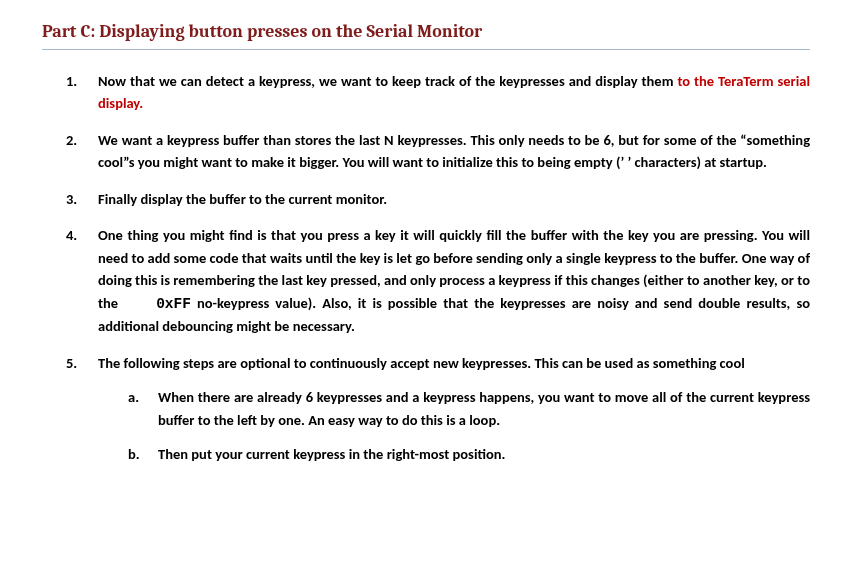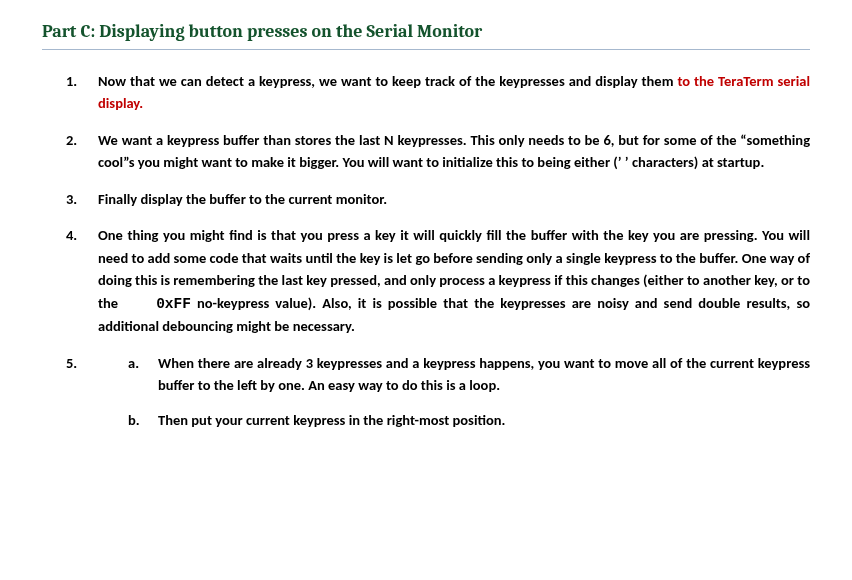--- a/index.html
+++ b/index.html
@@ -11,21 +11,21 @@
       width: 852px;
       height: 580px;
       background: #ffffff;
       font-family: Calibri, 'Segoe UI', Arial, sans-serif;
       font-size: 14.5px;
       color: #000000;
       padding: 18px 42px 20px 42px;
       line-height: 1.55;
     }
     h2.section-heading {
-      color: #14532d;
+      color: #7f1d1d;
       font-size: 18px;
       font-weight: bold;
       font-family: Cambria, Georgia, serif;
       margin-bottom: 20px;
       padding-bottom: 3px;
       border-bottom: 1px solid #a6b8ce;
     }
     ol.main-list {
       list-style: none;
       counter-reset: item;
@@ -76,31 +76,32 @@
 </head>
 <body>
 
 <h2 class="section-heading">Part C: Displaying button presses on the Serial Monitor</h2>
 
 <ol class="main-list">
   <li class="justify">
     <span>Now that we can detect a keypress, we want to keep track of the keypresses and display them </span><span class="red-text">to the TeraTerm serial display.</span>
   </li>
   <li class="justify">
-    <span>We want a keypress buffer than stores the last N keypresses. This only needs to be 6, but for some of the “something cool”s you might want to make it bigger. You will want to initialize this to being either (’ ’ characters) at startup.</span>
+    <span>We want a keypress buffer than stores the last N keypresses. This only needs to be 6, but for some of the “something cool”s you might want to make it bigger. You will want to initialize this to being empty (’ ’ characters) at startup.</span>
   </li>
   <li>
     <span>Finally display the buffer to the current monitor.</span>
   </li>
   <li class="justify">
     <span>One thing you might find is that you press a key it will quickly fill the buffer with the key you are pressing. You will need to add some code that waits until the key is let go before sending only a single keypress to the buffer. One way of doing this is remembering the last key pressed, and only process a keypress if this changes (either to another key, or to the </span><span class="mono">0xFF</span><span> no-keypress value). Also, it is possible that the keypresses are noisy and send double results, so additional debouncing might be necessary.</span>
   </li>
   <li class="justify">
+    <span>The following steps are optional to continuously accept new keypresses. This can be used as something cool</span>
     <ol class="sub-list">
       <li class="justify">
-        <span>When there are already 3 keypresses and a keypress happens, you want to move all of the current keypress buffer to the left by one. An easy way to do this is a loop.</span>
+        <span>When there are already 6 keypresses and a keypress happens, you want to move all of the current keypress buffer to the left by one. An easy way to do this is a loop.</span>
       </li>
       <li>
         <span>Then put your current keypress in the right-most position.</span>
       </li>
     </ol>
   </li>
 </ol>
 
 </body></html>

